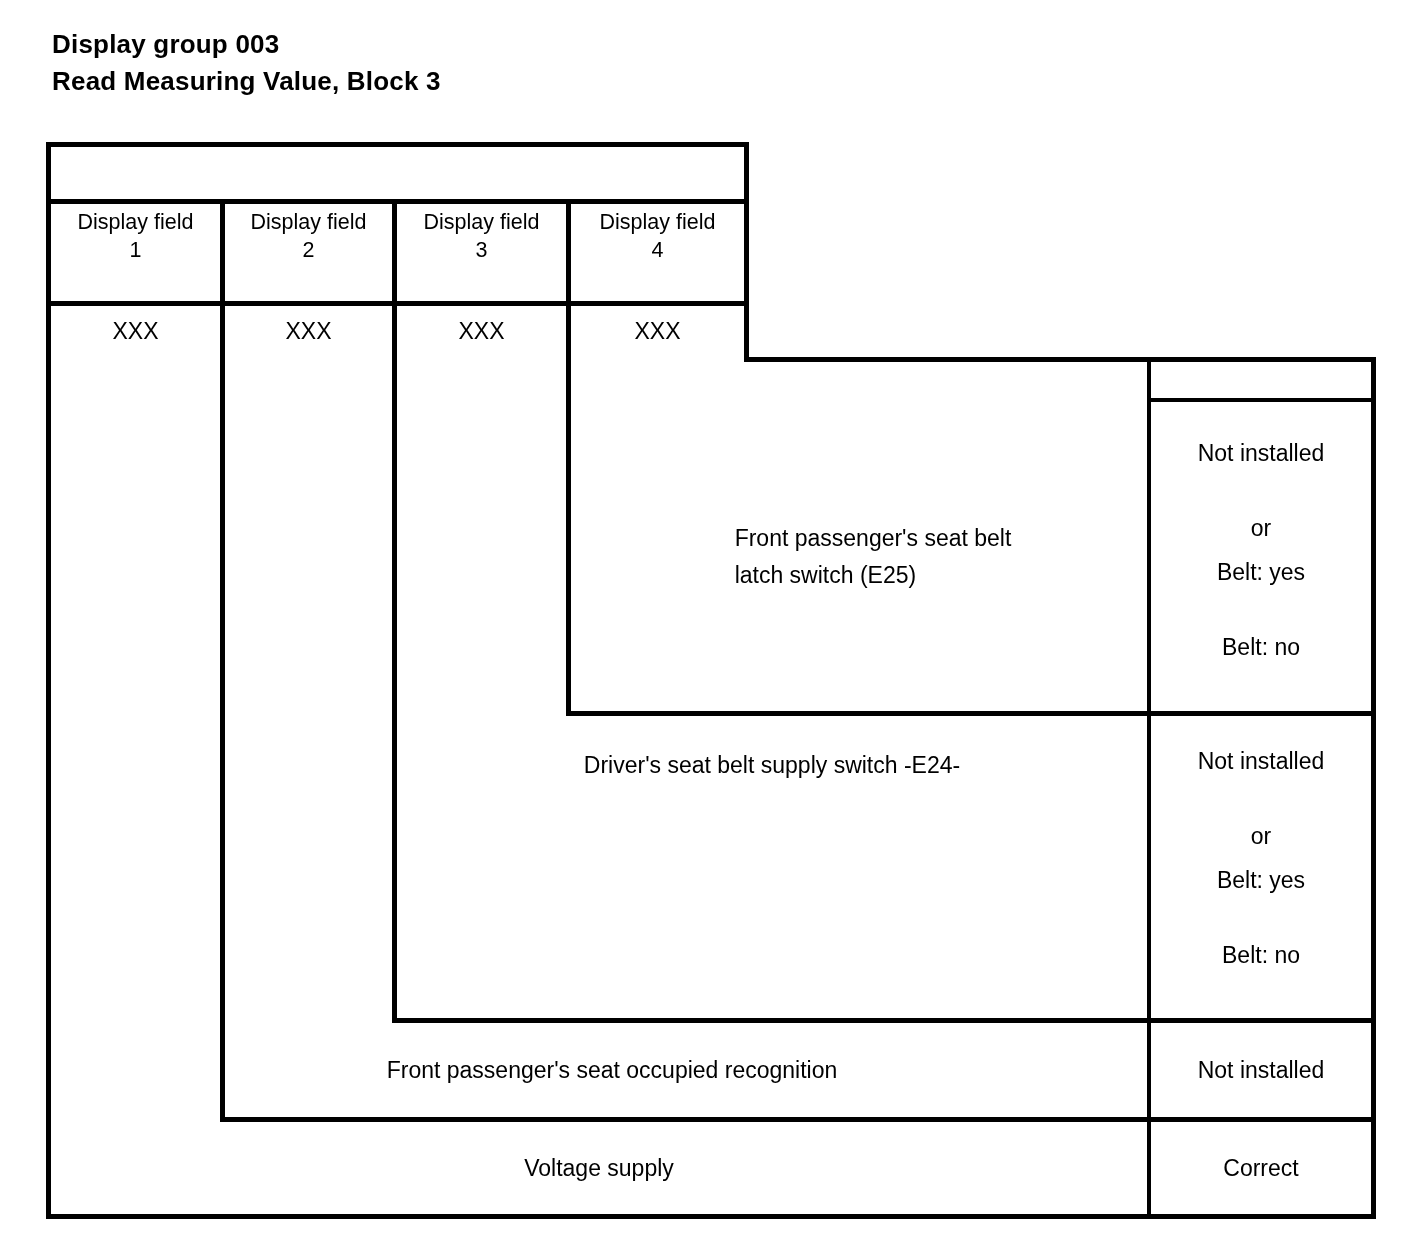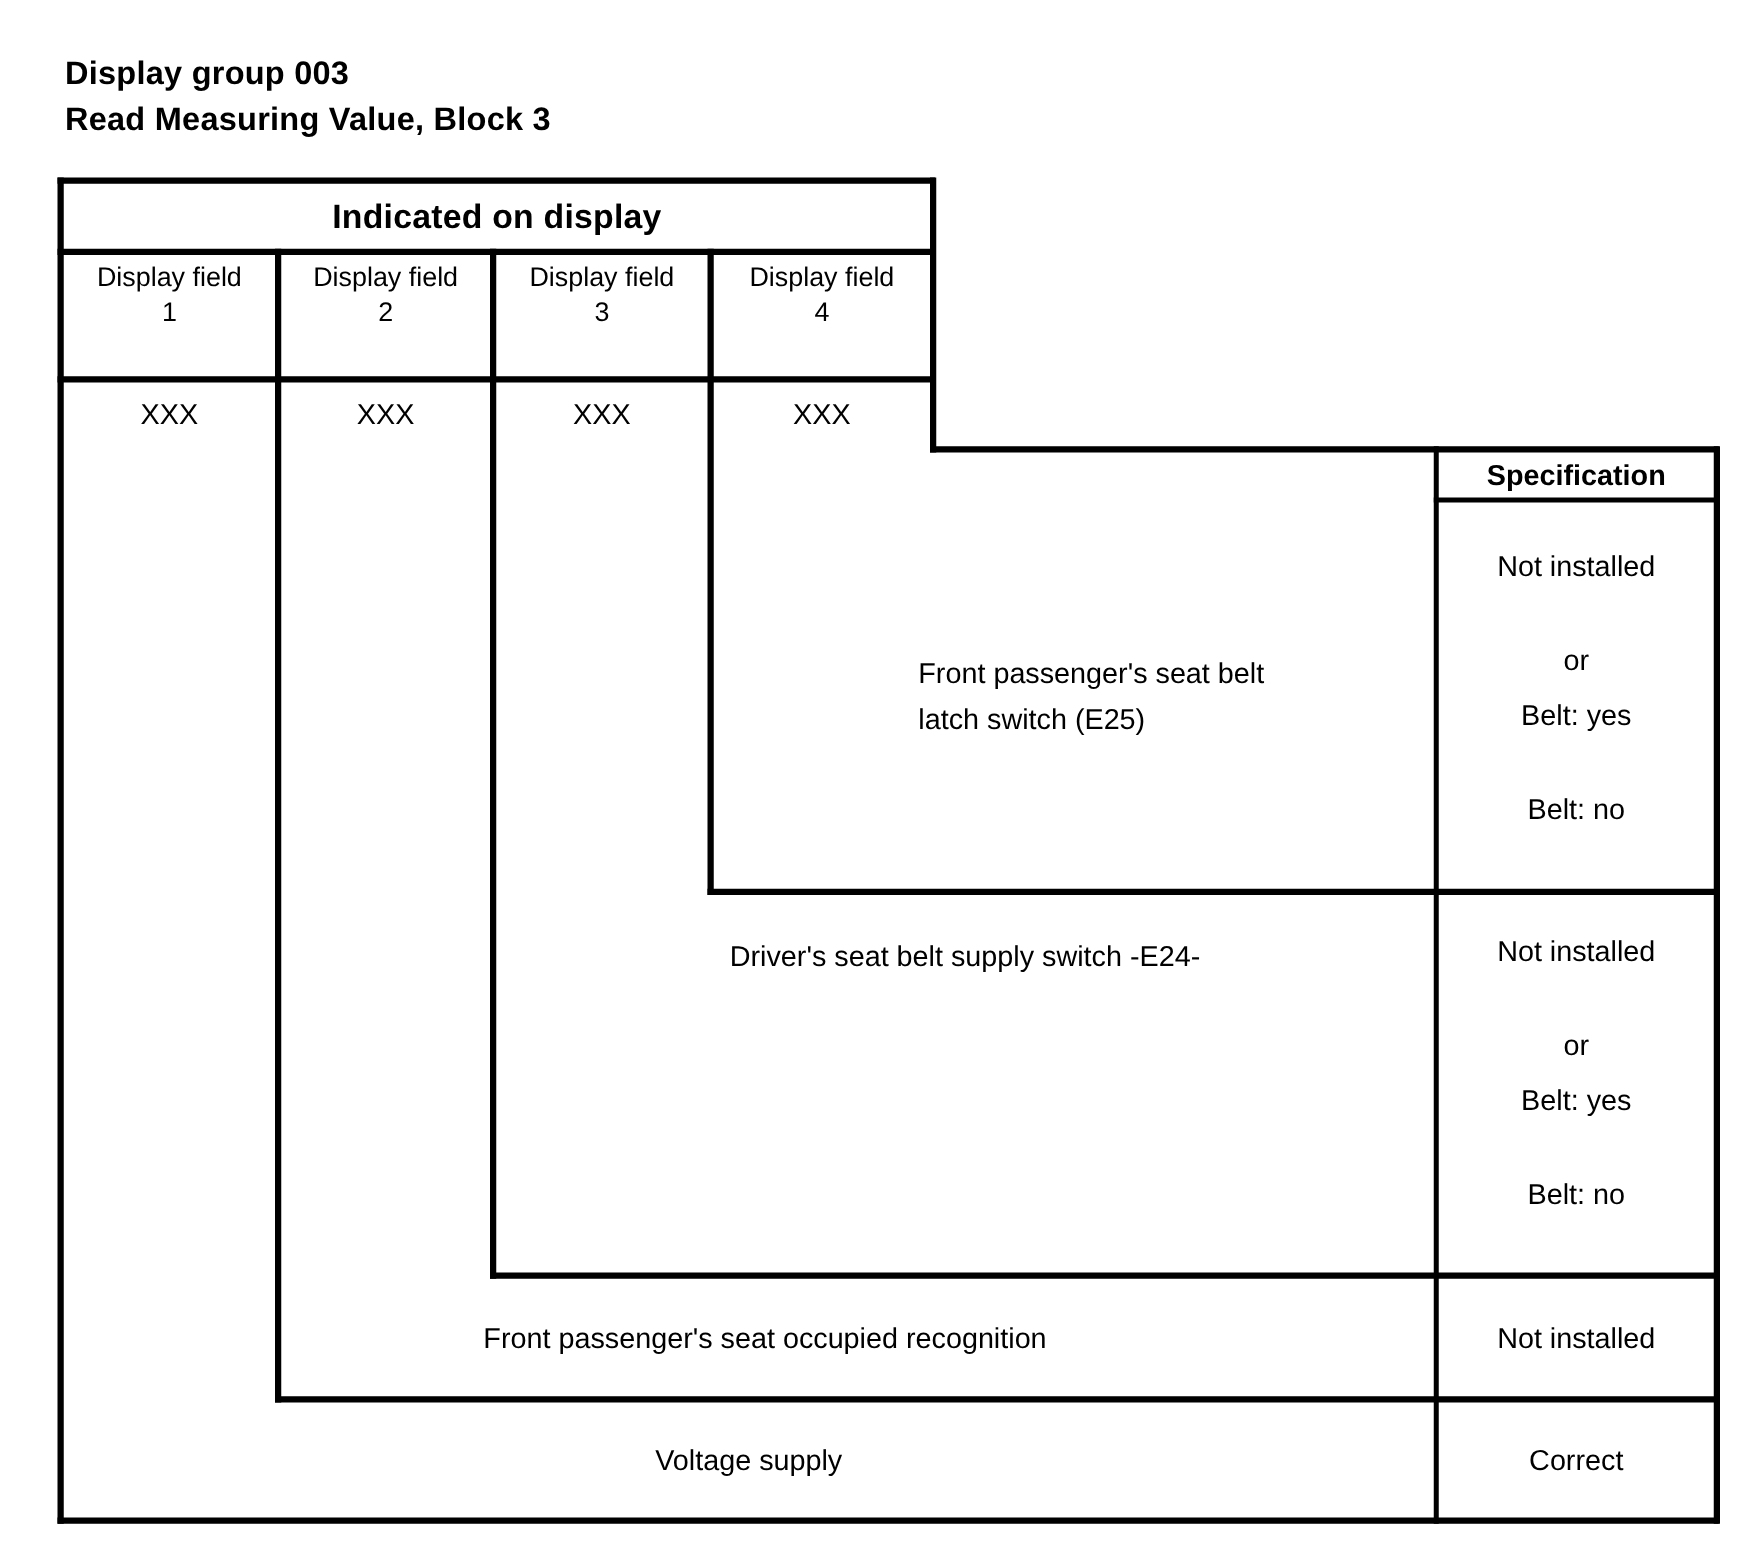--- a/index.html
+++ b/index.html
@@ -13,21 +13,21 @@
     position: relative;
     font-family: "Liberation Sans", sans-serif;
     color: #000000;
     overflow: hidden;
   }
 
   
   #title-block {
     position: absolute;
     left: 52px;
-    top: 40px;
+    top: 26px;
     font-size: 26px;
     font-weight: bold;
     line-height: 1.42;
     letter-spacing: 0.2px;
     white-space: nowrap;
   }
   #title-block .tline { display: block; }
 
   
   #table-diagram {
@@ -121,21 +121,20 @@
   <div class="vrule" style="left:392px; top:199px; width:5px; height:824px;"></div>
 
   <div class="vrule" style="left:566px; top:199px; width:5px; height:517px;"></div>
 
   <div class="vrule" style="left:744px; top:142px; width:5px; height:220px;"></div>
 
   <div class="vrule" style="left:1147px; top:357px; width:4px; height:862px;"></div>
 
   <div class="vrule" style="left:1371px; top:357px; width:5px; height:862px;"></div>
 
-  <div class="cell-text center hdr-main" style="left:51px; top:147px; width:693px; height:52px;">Indicated on display</div>
 
   <div class="cell-text topcenter hdr-col" style="left:51px; top:204px; width:169px; height:97px; padding-top:4px;">
     <span>
       <span>Display field</span><br>
       <span>1</span>
     </span>
   </div>
   <div class="cell-text topcenter hdr-col" style="left:225px; top:204px; width:167px; height:97px; padding-top:4px;">
     <span>
       <span>Display field</span><br>
@@ -148,21 +147,20 @@
       <span>3</span>
     </span>
   </div>
   <div class="cell-text topcenter hdr-col" style="left:571px; top:204px; width:173px; height:97px; padding-top:4px;">
     <span>
       <span>Display field</span><br>
       <span>4</span>
     </span>
   </div>
 
-  <div class="cell-text center hdr-spec" style="left:1151px; top:361px; width:220px; height:38px;">Specification</div>
 
   <div class="cell-text topcenter xxx-val" style="left:51px; top:306px; width:169px; height:51px; padding-top:8px;">XXX</div>
   <div class="cell-text topcenter xxx-val" style="left:225px; top:306px; width:167px; height:51px; padding-top:8px;">XXX</div>
   <div class="cell-text topcenter xxx-val" style="left:397px; top:306px; width:169px; height:51px; padding-top:8px;">XXX</div>
   <div class="cell-text topcenter xxx-val" style="left:571px; top:306px; width:173px; height:51px; padding-top:8px;">XXX</div>
 
   <div class="cell-text center desc-two-line" style="left:572px; top:402px; width:602px; height:309px;">
     <span style="display:block; text-align:left;">
       <span>Front passenger's seat belt</span><br>
       <span>latch switch (E25)</span>

